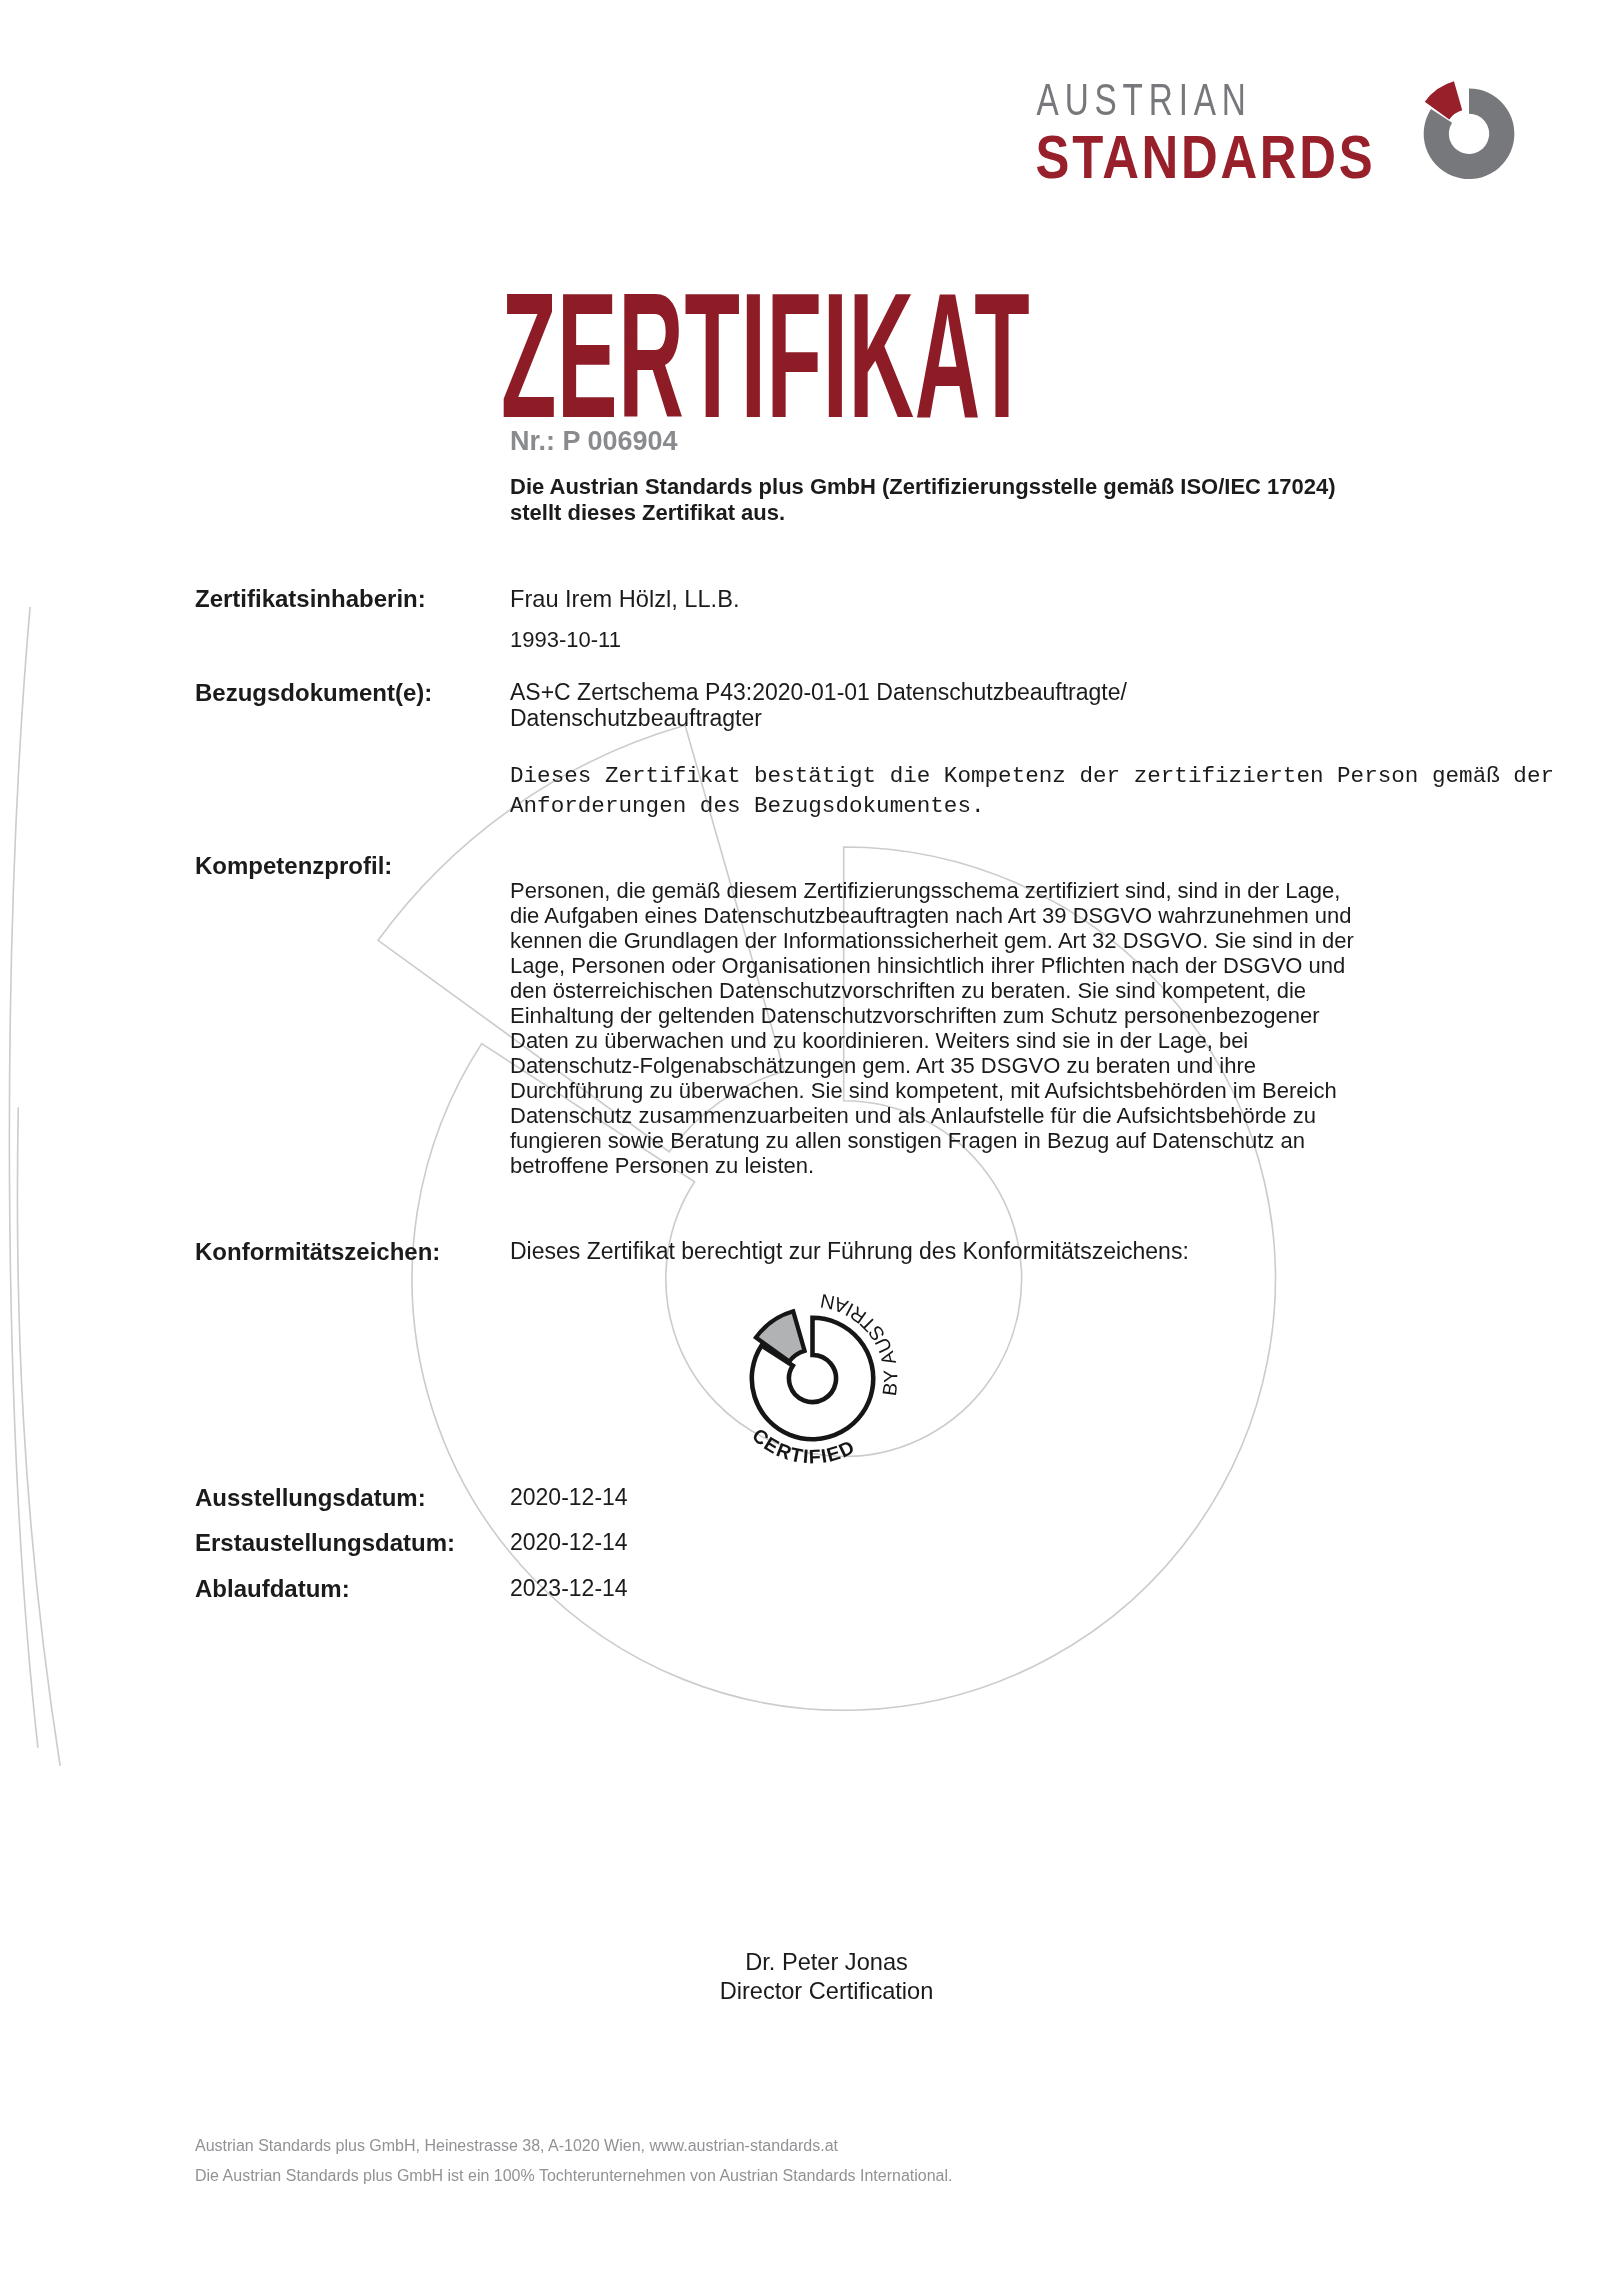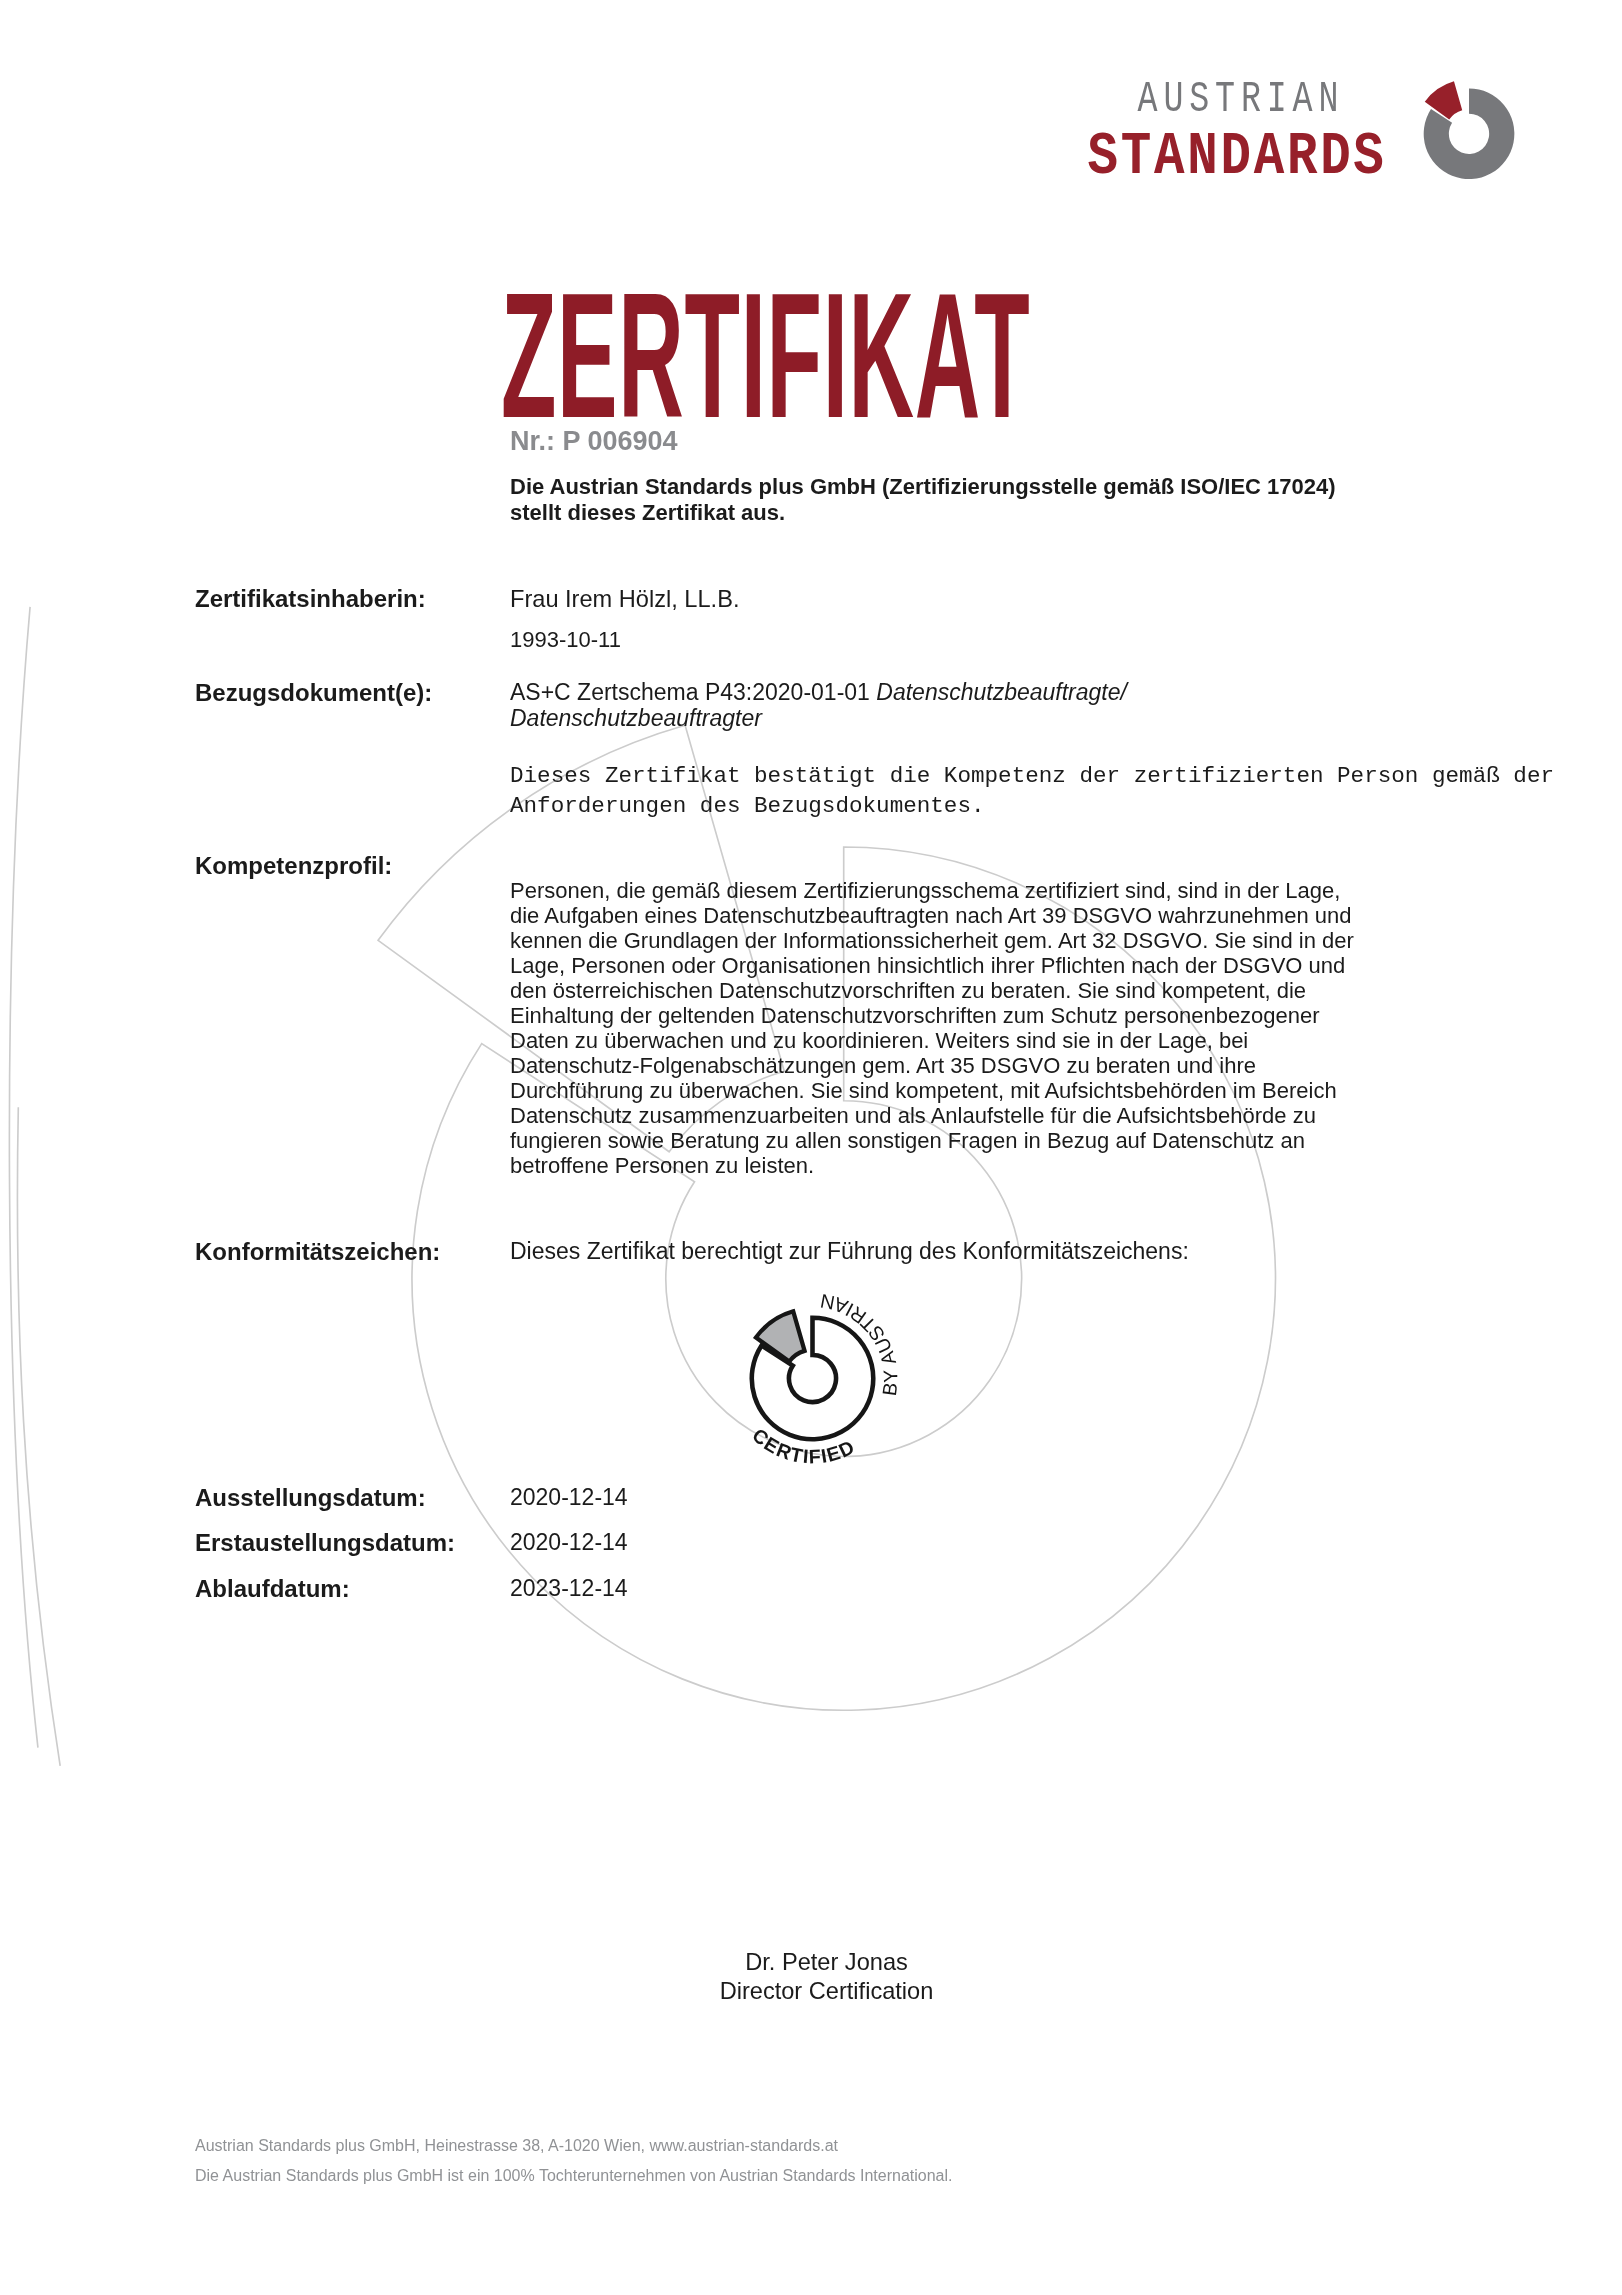--- a/index.html
+++ b/index.html
@@ -9,35 +9,35 @@
   }
   html,body{margin:0;padding:0;background:#ffffff;}
   .page{
     position:relative;width:1622px;height:2295px;background:#ffffff;overflow:hidden;
     font-family:"Liberation Sans","DejaVu Sans",sans-serif;color:var(--text-black);
   }
   .abs{position:absolute;}
   .watermark{position:absolute;left:0;top:0;pointer-events:none;}
 
   
-  .logo-text{right:235px;top:77px;text-align:center;line-height:1;white-space:nowrap;font-family:Liberation Mono, monospace;}
+  .logo-text{right:247px;top:77px;text-align:left;line-height:1;white-space:nowrap;}
   .logo-top{display:inline-block;font-size:45px;letter-spacing:7.9px;color:var(--brand-gray);
             transform:scaleX(0.74);transform-origin:100% 50%;}
   .logo-bottom{display:inline-block;font-size:62px;font-weight:700;letter-spacing:3.3px;
             color:var(--brand-red);transform:scaleX(0.82);transform-origin:100% 50%;margin-top:3.9px;}
 
   
   .title{left:501px;top:267px;font-size:178px;font-weight:700;line-height:1;color:var(--title-red);white-space:nowrap;}
   .title-inner{display:inline-block;transform:scaleX(0.51);transform-origin:0 50%;letter-spacing:1.3px;}
   .nr{left:510px;top:425px;font-size:27px;font-weight:700;color:var(--number-gray);line-height:1.2;}
   .intro{left:510px;top:474px;font-size:22px;font-weight:700;line-height:25.5px;}
 
   .label{left:195px;font-size:24px;font-weight:700;line-height:1.2;white-space:nowrap;}
   .value{left:510px;font-size:23px;line-height:1.2;white-space:nowrap;}
-  .italic{font-style:italic;}
+  .italic{}
   .confirm{left:510px;top:761px;font-size:22.6px;line-height:30px;font-family:Liberation Mono, monospace;}
   .competence{left:510px;top:878px;font-size:22px;line-height:25px;}
   .competence div{white-space:nowrap;}
 
   .signature{left:532px;top:1948px;width:589px;text-align:center;font-size:23.6px;line-height:29px;}
   .footer{left:195px;top:2131px;font-size:16px;line-height:30px;color:var(--footer-gray);}
   .footer div{white-space:nowrap;}
 
   .badge-text{font-size:30px;letter-spacing:2px;fill:#161616;}
 </style>

